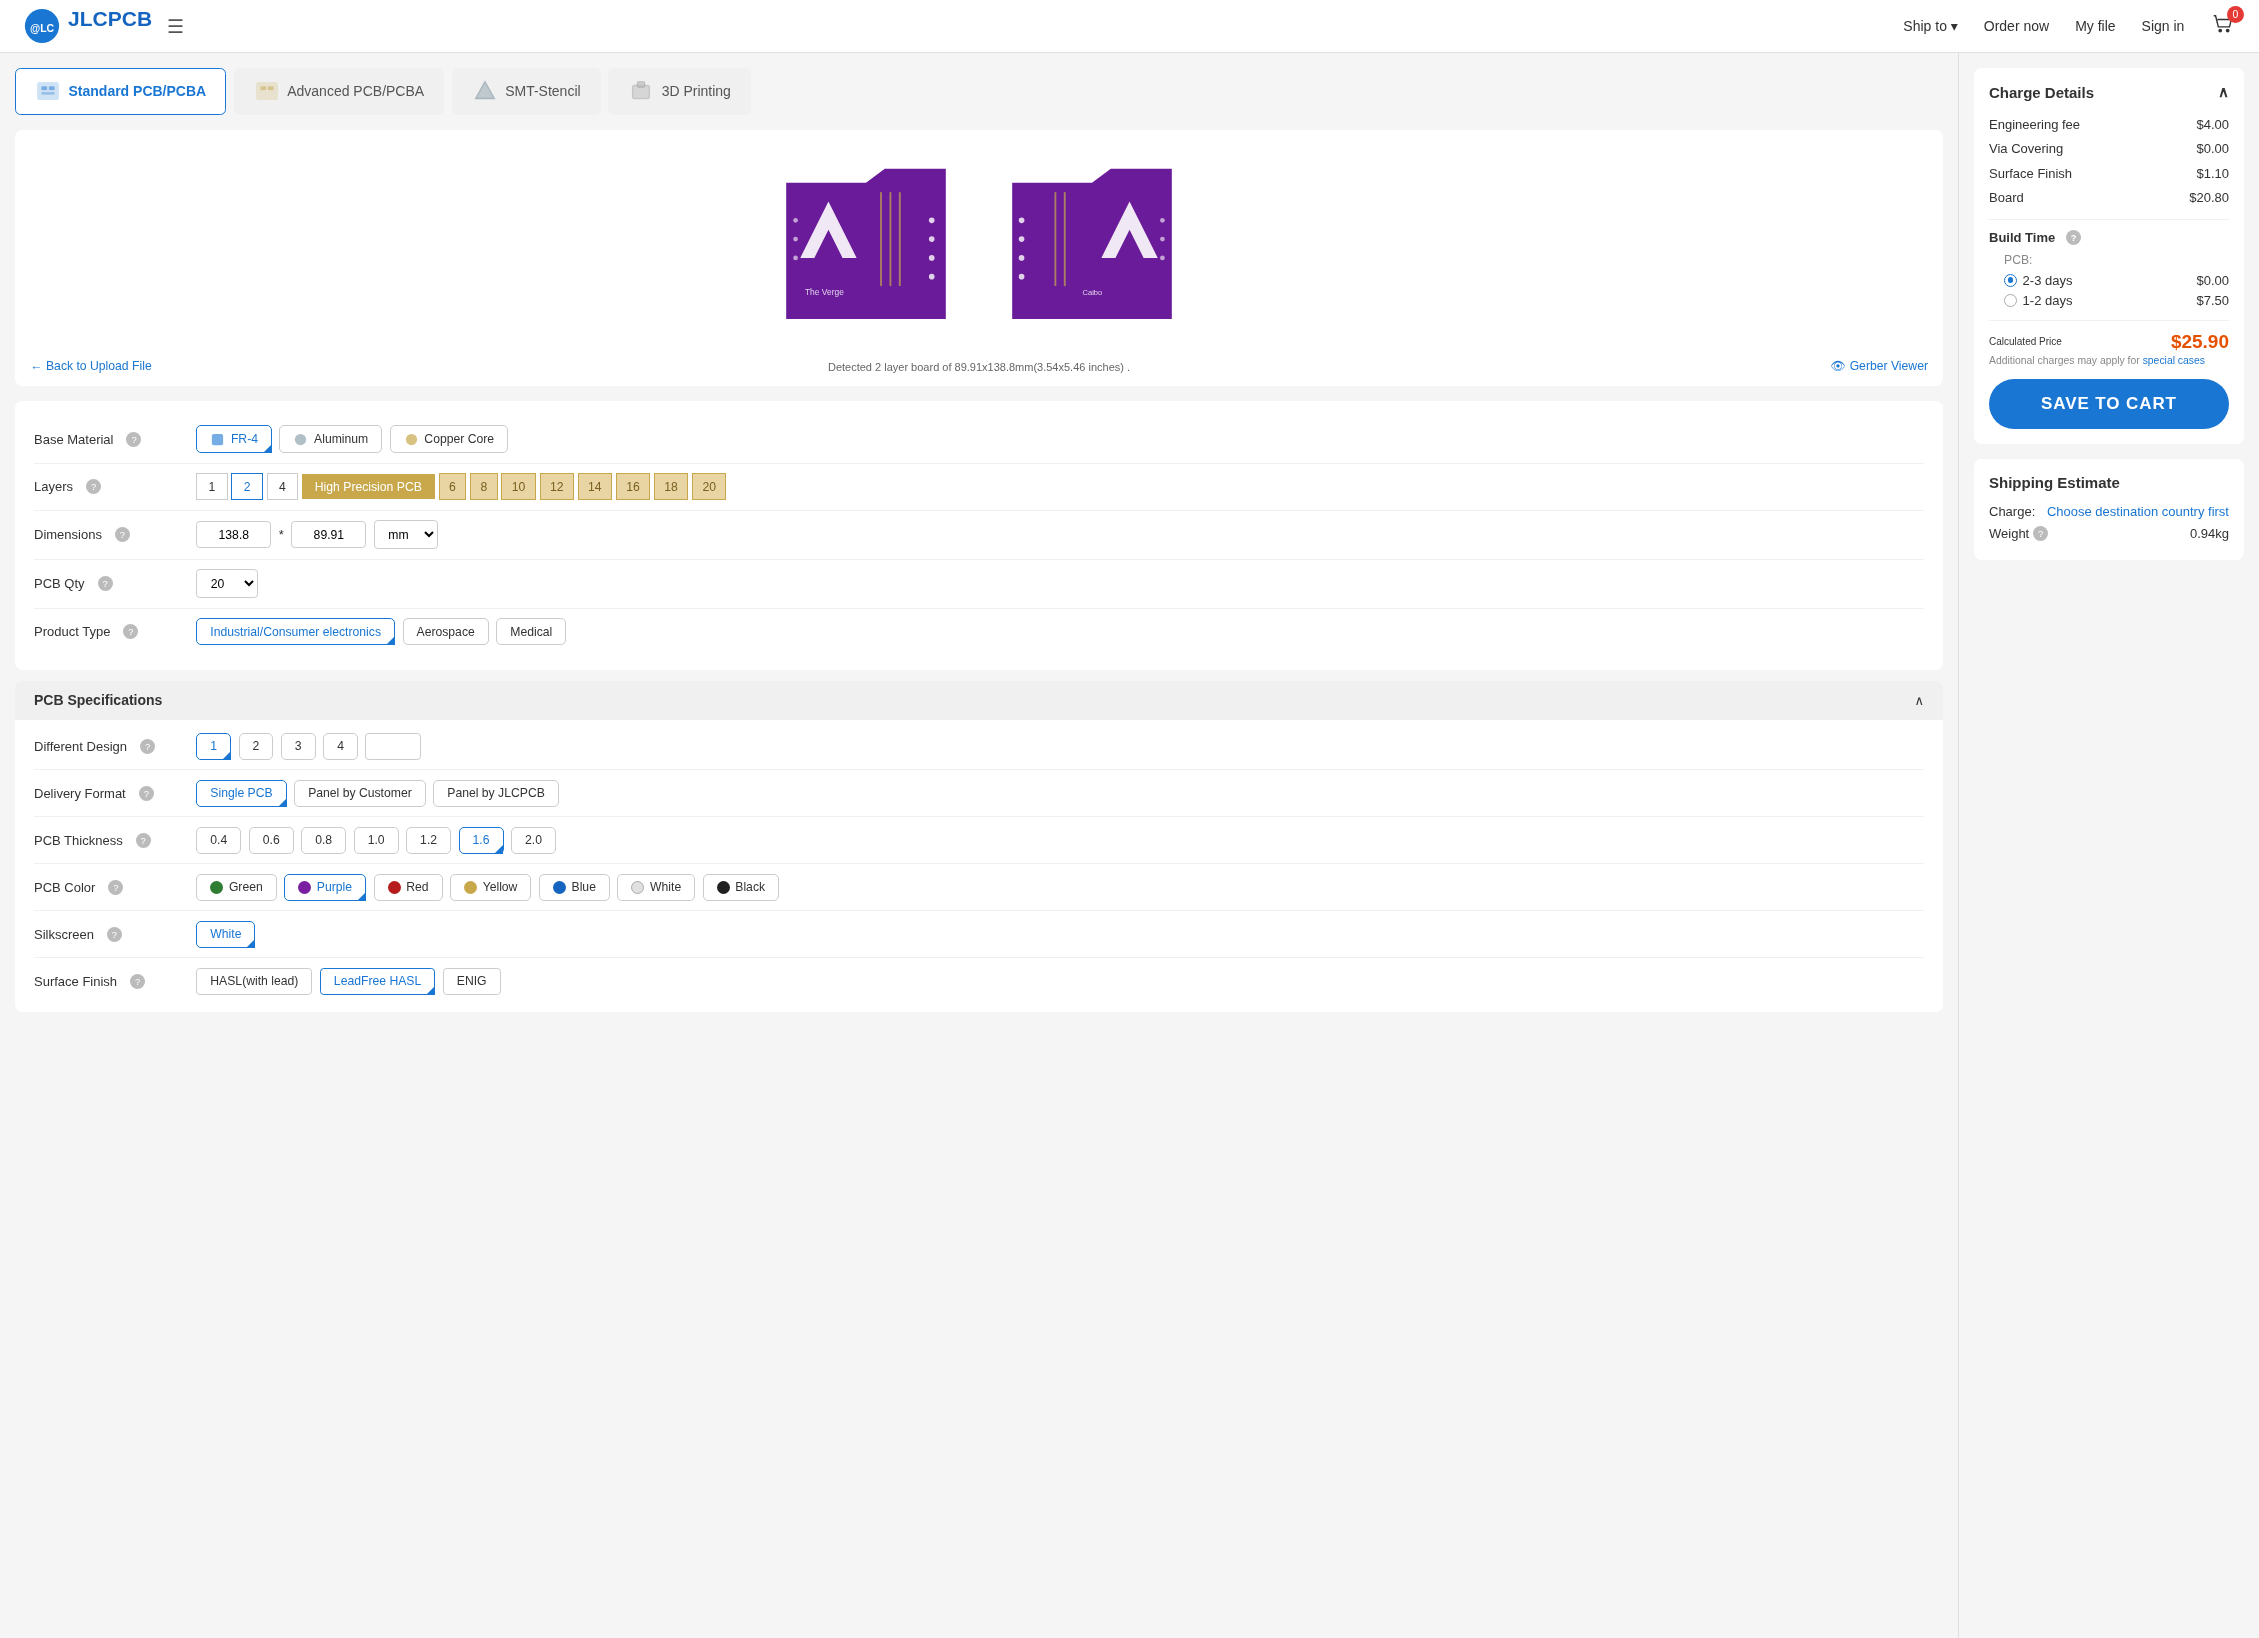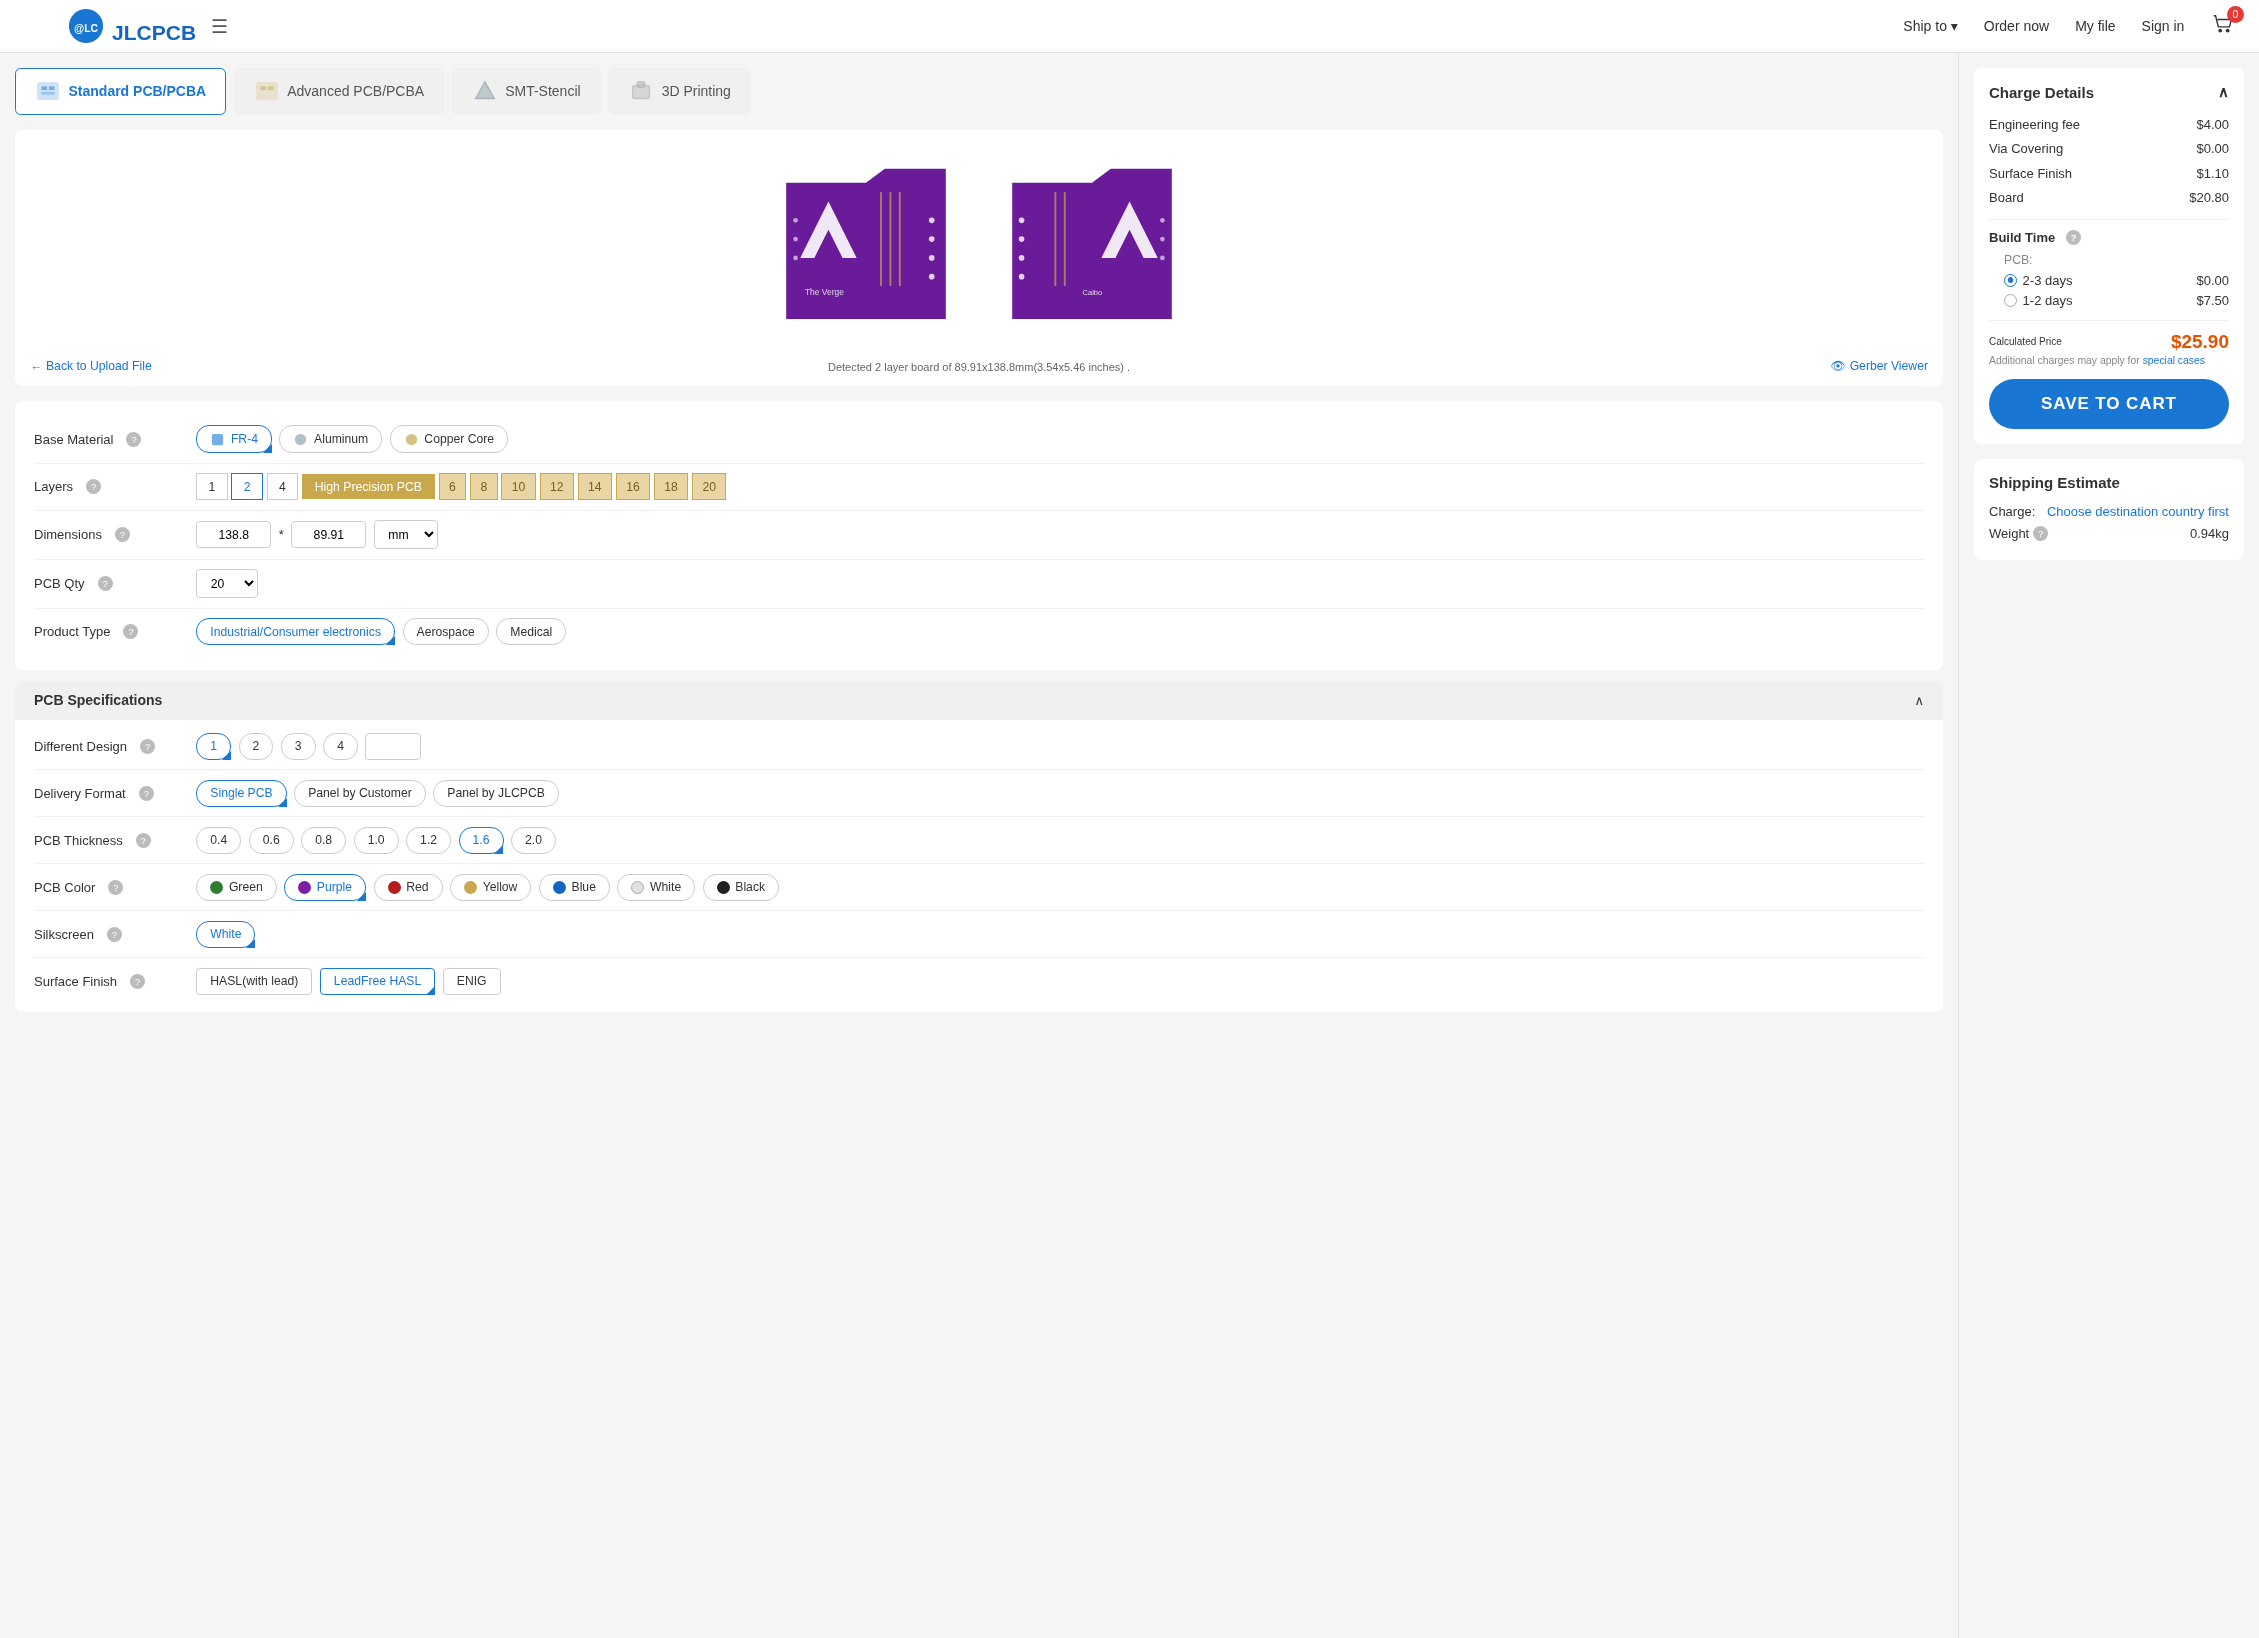--- a/index.html
+++ b/index.html
@@ -11,27 +11,26 @@
       display: flex;
       align-items: center;
       padding: 0 22.6px;
       height: 53px;
       border-bottom: 0.9px solid #e0e0e0;
       position: relative;
       z-index: 10;
     }
     .header-logo {
       display: flex;
-      align-items: flex-end;
+      align-items: flex-start;
       gap: 7.5px;
       font-weight: bold;
       font-size: 21px;
       color: #1565c0;
       margin-right: 15px;
-      margin-left: 44px;
     }
     .logo-icon {
       width: 38px;
       height: 38px;
     }
     .header-menu-icon {
       font-size: 19px;
       color: #555;
       cursor: pointer;
       margin-right: auto;
@@ -195,21 +194,21 @@
     }
     .form-controls {
       display: flex;
       align-items: center;
       gap: 7.5px;
       flex-wrap: wrap;
     }
     .option-btn {
       padding: 5.6px 13px;
       border: 0.9px solid #ccc;
-      border-radius: 13px;
+      border-radius: 5px;
       background: #fff;
       cursor: pointer;
       font-size: 12.2px;
       color: #333;
       display: flex;
       align-items: center;
       gap: 5.6px;
       white-space: nowrap;
     }
     .option-btn.selected {

